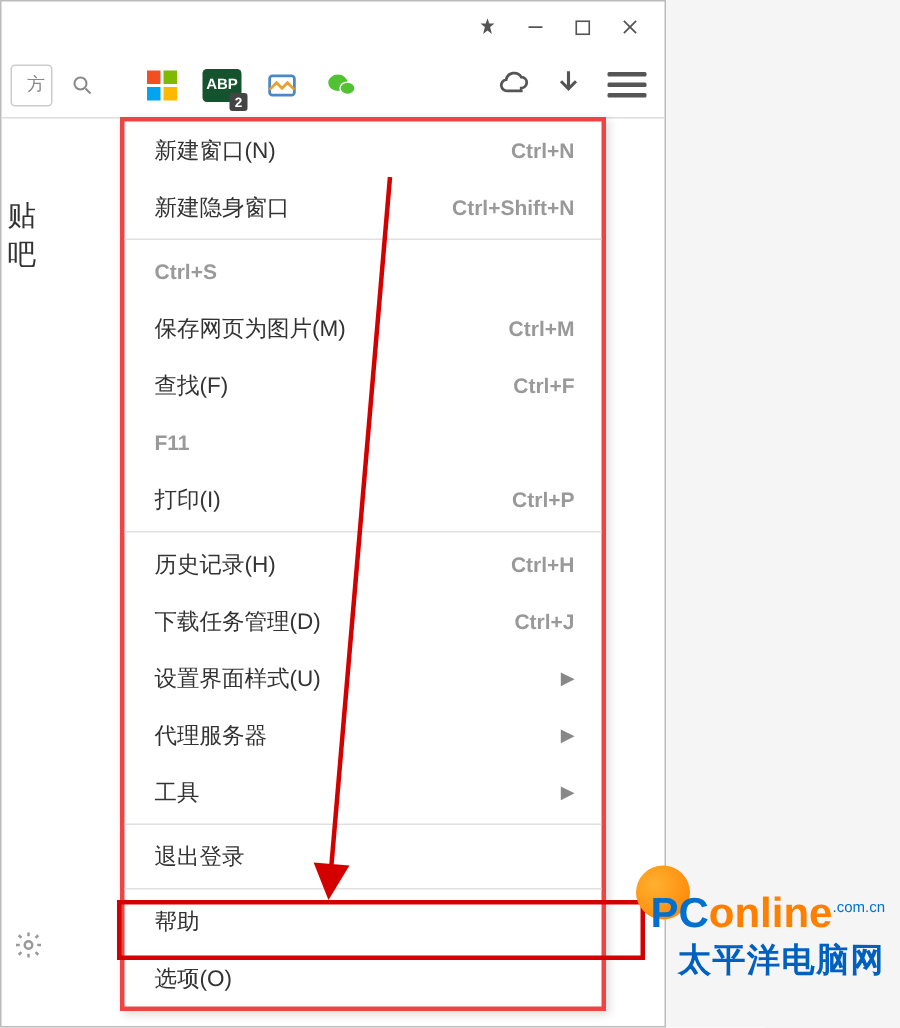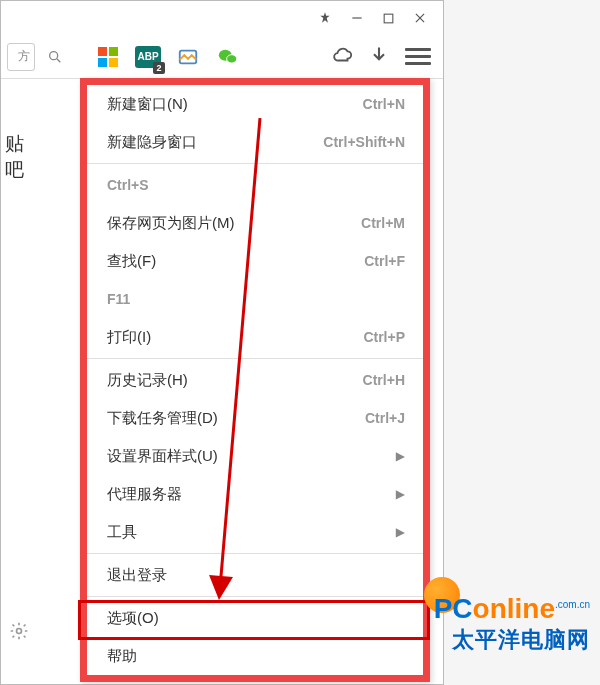--- a/index.html
+++ b/index.html
@@ -47,21 +47,21 @@
     width: 24px; height: 24px;
     display:flex; align-items:center; justify-content:center;
     color:#888;
   }
   .ext-icons {
     display:flex; align-items:center; gap:14px;
     margin-left: 20px;
   }
   .ext-icons .ico { width:26px; height:26px; display:flex; align-items:center; justify-content:center; }
   .abp {
-    background:#0f766e; color:#fff; font-size:10px; font-weight:bold;
+    background:#14532d; color:#fff; font-size:10px; font-weight:bold;
     width:26px; height:22px; border-radius:3px; display:flex; align-items:center; justify-content:center;
     position:relative;
   }
   .abp .badge {
     position:absolute; bottom:-6px; right:-4px;
     background:#444; color:#fff; font-size:9px;
     width:12px; height:12px; border-radius:2px;
     display:flex; align-items:center; justify-content:center;
   }
   .ms-squares {
@@ -86,23 +86,23 @@
     writing-mode: horizontal-tb;
     padding-left:4px;
   }
   .gear-stub {
     position:absolute; left:8px; bottom:40px;
     color:#888;
   }
   .menu {
     position:absolute;
     left: 80px; top: 78px;
-    width: 350px;
+    width: 324px;
     background:#fff;
-    border:7px solid #ef4444;
+    border:3px solid #ef4444;
     box-shadow: 2px 2px 6px rgba(0,0,0,0.15);
   }
   .menu-item {
     display:flex; align-items:center;
     padding: 8px 18px 8px 20px;
     color:#333;
     cursor:pointer;
     height: 38px;
   }
   .menu-item .lbl { flex:1; }
@@ -284,24 +284,24 @@
     <div class="menu-item">
       <span class="lbl">工具</span>
       <span class="chev">▶</span>
     </div>
     <div class="menu-sep"></div>
     <div class="menu-item">
       <span class="lbl">退出登录</span>
     </div>
     <div class="menu-sep"></div>
     <div class="menu-item">
+      <span class="lbl">帮助</span>
+    </div>
+    <div class="menu-item">
       <span class="lbl">选项(O)</span>
-    </div>
-    <div class="menu-item">
-      <span class="lbl">帮助</span>
     </div>
   </div>
 
 <div class="highlight-box"></div>
 
 <svg class="arrow" width="80" height="490">
   <defs>
     <marker id="ah" markerWidth="12" markerHeight="12" refX="6" refY="6" orient="auto">
       <path d="M2,2 L10,6 L2,10 z" fill="#d40000"></path>
     </marker>

